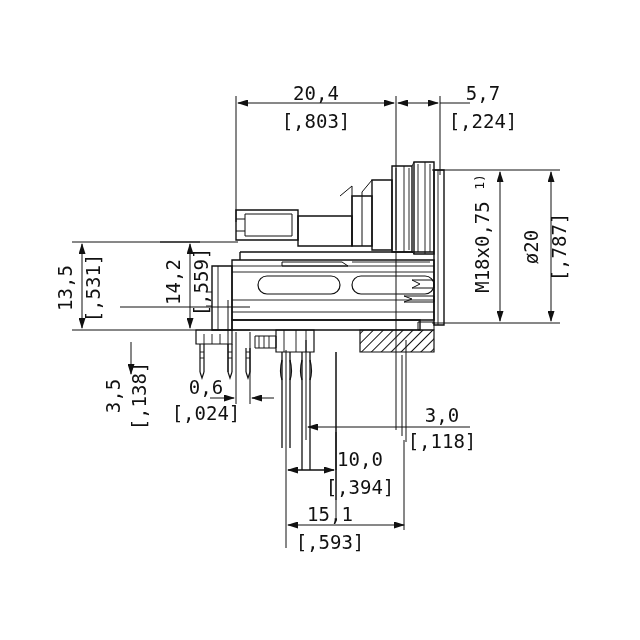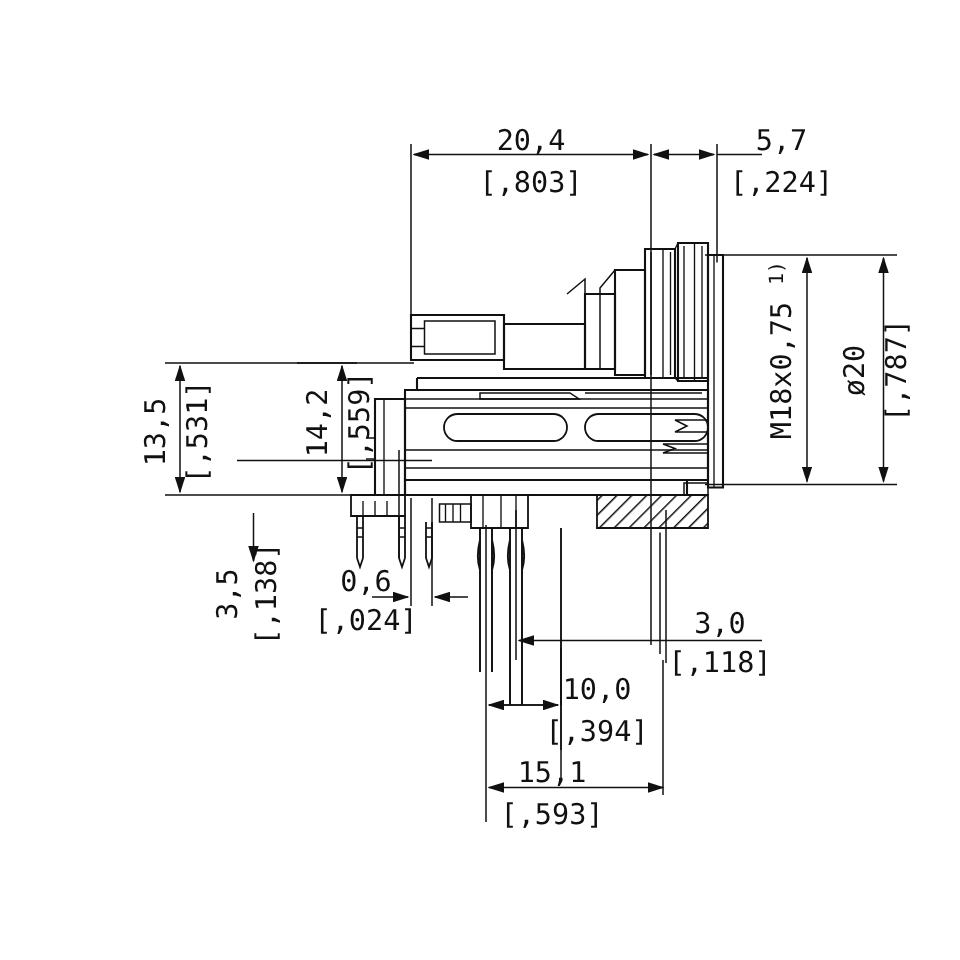--- a/index.html
+++ b/index.html
@@ -1,18 +1,18 @@
 <!DOCTYPE html>
 <html><head>
 <meta charset="utf-8">
 <style>
   html,body{margin:0;padding:0;background:#ffffff;}
   body{width:640px;height:640px;overflow:hidden;
        font-family:"DejaVu Sans Mono","Liberation Mono",monospace;}
-  #stage{position:relative;width:556px;height:640px;background:#fff;padding-left:38px;}
+  #stage{position:relative;width:556px;height:640px;background:#fff;}
   svg{display:block;}
   .dimtext{font-family:"DejaVu Sans Mono","Liberation Mono",monospace;
            font-size:19px;fill:#111;letter-spacing:0px;}
   .dimtext.sm{font-size:13px;}
 </style>
 </head>
 <body>
 
 <div id="stage">
 <svg width="640" height="640" viewBox="0 0 640 640">

